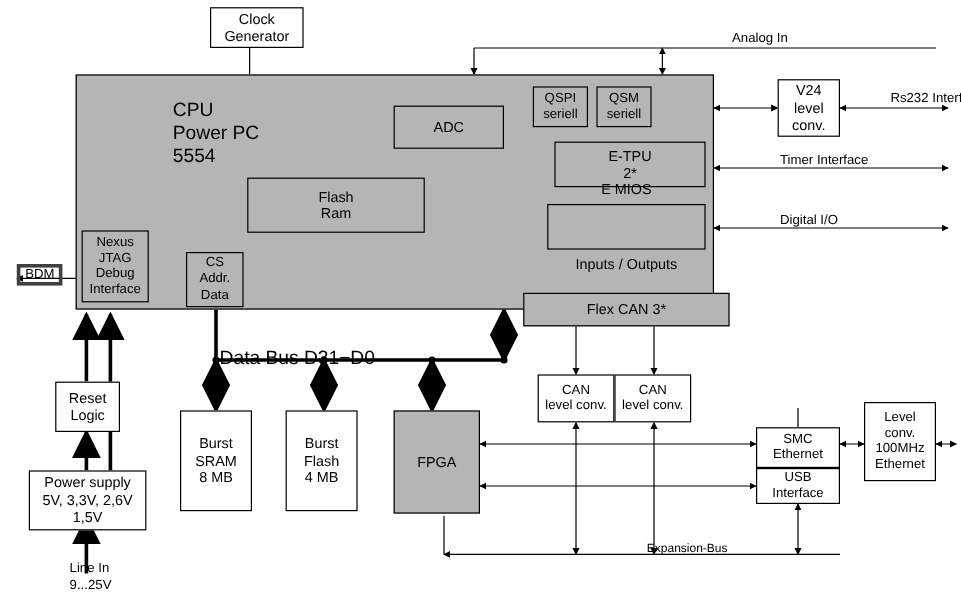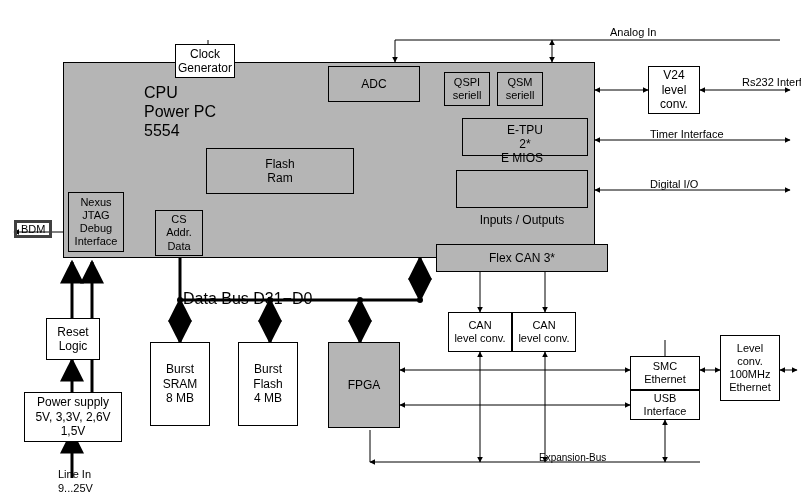--- a/index.html
+++ b/index.html
@@ -79,41 +79,41 @@
 </svg>
 
   <div class="box gray" style="left:63px;top:62px;width:532px;height:196px;align-items:flex-start;justify-content:flex-start;">
     <div style="position:absolute;left:80px;top:20px;text-align:left;font-size:16px;">
       <div>CPU</div>
       <div>Power PC</div>
       <div>5554</div>
     </div>
   </div>
 
-  <div class="box" style="left:175px;top:6px;width:60px;height:34px;margin-top:38px;">
+  <div class="box" style="left:175px;top:6px;width:78px;height:34px;">
     <span>Clock</span>
     <span>Generator</span>
   </div>
 
   <div class="box gray" style="left:68px;top:192px;width:56px;height:60px;font-size:11px;">
     <span>Nexus</span>
     <span>JTAG</span>
     <span>Debug</span>
     <span>Interface</span>
   </div>
   <div class="box gray" style="left:155px;top:210px;width:48px;height:46px;font-size:11px;">
     <span>CS</span>
     <span>Addr.</span>
     <span>Data</span>
   </div>
   <div class="box gray" style="left:206px;top:148px;width:148px;height:46px;">
     <span>Flash</span>
     <span>Ram</span>
   </div>
-  <div class="box gray" style="left:328px;top:66px;width:92px;height:36px;">
+  <div class="box gray" style="left:328px;top:88px;width:92px;height:36px;">
     <span>ADC</span>
   </div>
   <div class="box gray" style="left:444px;top:72px;width:46px;height:34px;font-size:11px;">
     <span>QSPI</span>
     <span>seriell</span>
   </div>
   <div class="box gray" style="left:497px;top:72px;width:46px;height:34px;font-size:11px;">
     <span>QSM</span>
     <span>seriell</span>
   </div>

